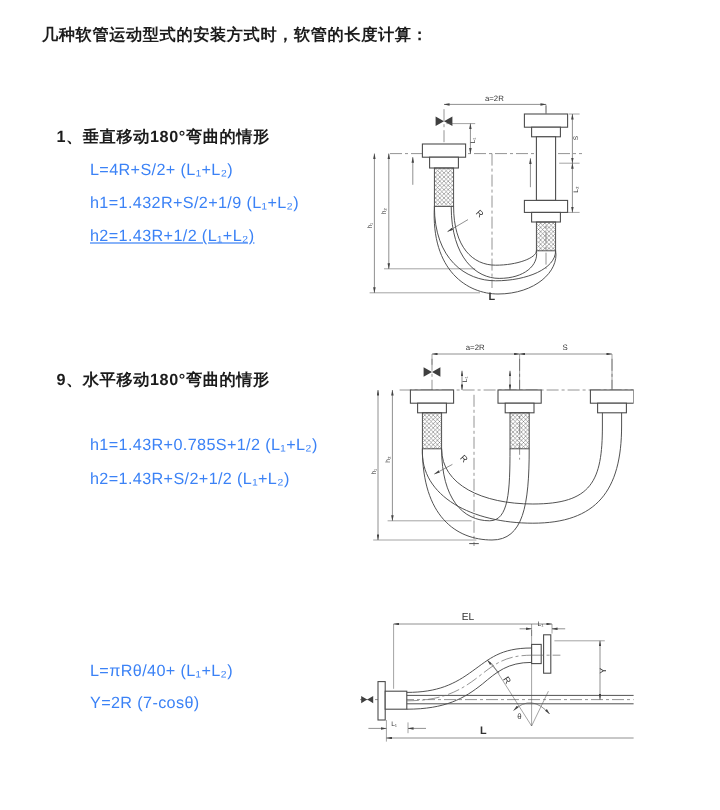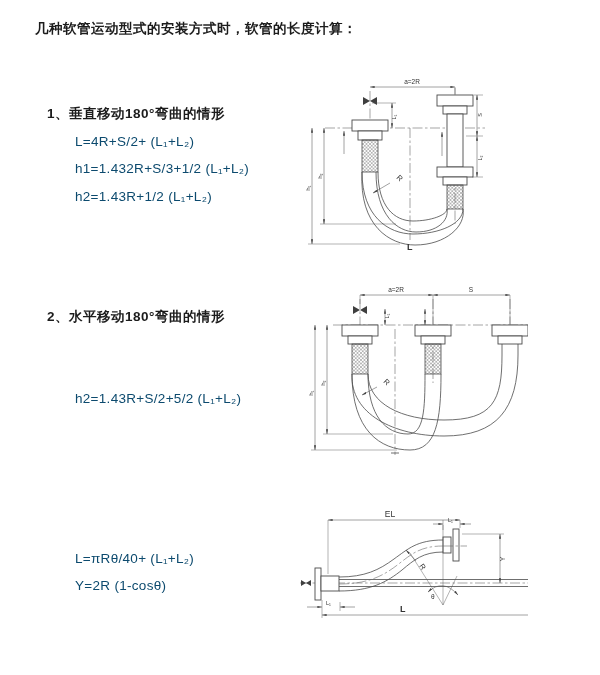--- a/index.html
+++ b/index.html
@@ -1,21 +1,21 @@
 <!DOCTYPE html>
 <html><head>
 <meta charset="utf-8">
 <style>
   html,body{margin:0;padding:0;background:#fff;}
   #page{position:relative;width:528px;height:675px;background:#ffffff;overflow:hidden;
         font-family:"Liberation Sans","DejaVu Sans",sans-serif;color:#1c1c1c;text-align:right;}
   .abs{position:absolute;}
   .title{font-size:13.5px;font-weight:bold;letter-spacing:0.5px;white-space:nowrap;}
   .sec-heading{font-size:13.5px;font-weight:bold;letter-spacing:0.5px;white-space:nowrap;}
-  .formula{font-size:13.5px;font-weight:500;letter-spacing:0.3px;white-space:nowrap;color:#0c4a6e;}
+  .formula{font-size:13.5px;font-weight:500;letter-spacing:0.3px;white-space:nowrap;color:#3b82f6;}
   svg{overflow:visible;}
   svg text{fill:#333;font-family:"Liberation Sans","DejaVu Sans",sans-serif;}
   .cl{stroke:#6a6a6a;stroke-width:0.6;stroke-dasharray:10 2.5 2.5 2.5;fill:none;}
   .ln{stroke:#4a4a4a;stroke-width:0.8;fill:none;}
   .fit{fill:#ffffff;stroke:#4a4a4a;stroke-width:0.9;}
   .brd{stroke:#4a4a4a;stroke-width:0.8;}
   .dim{stroke:#555;stroke-width:0.55;fill:none;}
   .ext{stroke:#555;stroke-width:0.45;fill:none;}
   .solid{fill:#3f3f3f;stroke:none;}
   .t5{font-size:5.5px;} .t6{font-size:6.5px;} .t7{font-size:7.5px;}
@@ -23,22 +23,22 @@
 </style>
 </head>
 <body>
 
 <div id="page">
 
   <div class="abs title" style="left:35px;top:20px;">几种软管运动型式的安装方式时，软管的长度计算：</div>
 
   <div class="abs sec-heading" style="left:47px;top:105px;">1、垂直移动180°弯曲的情形</div>
   <div class="abs formula" style="left:75px;top:134px;">L=4R+S/2+ (L₁+L₂)</div>
-  <div class="abs formula" style="left:75px;top:161px;">h1=1.432R+S/3+1/2 (L₁+L₂)</div>
-  <div class="abs formula" style="left:75px;top:189px;">h2=1.43R+1/2 (L₁+L₂)</div>
+  <div class="abs formula" style="left:75px;top:161px;">h1=1.432R+S/2+1/9 (L₁+L₂)</div>
+  <div class="abs formula" style="left:75px;top:189px;text-decoration:underline;">h2=1.43R+1/2 (L₁+L₂)</div>
 
   <svg class="abs" style="left:300px;top:74px;" width="295" height="180" viewBox="0 0 295 180">
     <defs>
       <pattern id="brd1" width="3.5" height="3.5" patternUnits="userSpaceOnUse">
         <path d="M0 3.5 L3.5 0 M0 0 L3.5 3.5" stroke="#6a6a6a" stroke-width="0.45"></path>
       </pattern>
       <marker id="ar1" viewBox="0 0 8 4" refX="7.5" refY="2" markerWidth="9" markerHeight="4.5" orient="auto-start-reverse">
         <path d="M0 0.3 L8 2 L0 3.7 Z" fill="#444"></path>
       </marker>
     </defs>
@@ -91,22 +91,23 @@
     <path class="ln" d="M 76 98 C 76 141, 97 158, 116 158 C 137 158, 149 147, 147 135"></path>
     <path class="ln" d="M 62 98 C 62 142, 88 160, 113 160 C 139 160, 163 150, 163 135"></path>
     <path class="ln" d="M 62 98 C 59 152, 90 171, 115 171 C 146 171, 166 152, 163 135"></path>
 
     <text class="t7" x="96" y="104" transform="rotate(45 96 104)">R</text>
     <line class="dim" x1="90" y1="109" x2="73" y2="119" marker-end="url(#ar1)"></line>
 
     <text class="t9" x="107" y="176">L</text>
   </svg>
 
-  <div class="abs sec-heading" style="left:47px;top:308px;">2、水平移动180°弯曲的情形</div>
-  <div class="abs formula" style="left:75px;top:391px;">h2=1.43R+S/2+5/2 (L₁+L₂)</div>
+  <div class="abs sec-heading" style="left:47px;top:308px;">9、水平移动180°弯曲的情形</div>
+  <div class="abs formula" style="left:75px;top:363px;">h1=1.43R+0.785S+1/2 (L₁+L₂)</div>
+  <div class="abs formula" style="left:75px;top:391px;">h2=1.43R+S/2+1/2 (L₁+L₂)</div>
 
   <svg class="abs" style="left:305px;top:283px;" width="295" height="178" viewBox="0 0 295 178">
     <defs>
       <pattern id="brd2" width="3.5" height="3.5" patternUnits="userSpaceOnUse">
         <path d="M0 3.5 L3.5 0 M0 0 L3.5 3.5" stroke="#6a6a6a" stroke-width="0.45"></path>
       </pattern>
       <marker id="ar2" viewBox="0 0 8 4" refX="7.5" refY="2" markerWidth="9" markerHeight="4.5" orient="auto-start-reverse">
         <path d="M0 0.3 L8 2 L0 3.7 Z" fill="#444"></path>
       </marker>
     </defs>
@@ -154,21 +155,21 @@
     <path class="ln" d="M 63 91 C 63 121, 97 137, 139 137 C 188 137, 197 118, 197 72"></path>
     <path class="ln" d="M 47 91 C 45 131, 89 153, 139 153 C 192 153, 213 126, 213 72"></path>
 
     <text class="t7" x="78" y="99" transform="rotate(45 78 99)">R</text>
     <line class="dim" x1="72" y1="104" x2="57" y2="112" marker-end="url(#ar2)"></line>
 
     <line class="ln" x1="86" y1="170" x2="94" y2="170"></line>
   </svg>
 
   <div class="abs formula" style="left:75px;top:551px;">L=πRθ/40+ (L₁+L₂)</div>
-  <div class="abs formula" style="left:75px;top:578px;">Y=2R (1-cosθ)</div>
+  <div class="abs formula" style="left:75px;top:578px;">Y=2R (7-cosθ)</div>
 
   <svg class="abs" style="left:295px;top:500px;" width="305" height="150" viewBox="0 0 305 150">
     <defs>
       <marker id="ar3" viewBox="0 0 8 4" refX="7.5" refY="2" markerWidth="9" markerHeight="4.5" orient="auto-start-reverse">
         <path d="M0 0.3 L8 2 L0 3.7 Z" fill="#444"></path>
       </marker>
     </defs>
 
     <line class="cl" x1="5" y1="83" x2="292" y2="83"></line>
     <path class="solid" d="M6 80 L11 83 L6 86 Z M16 80 L11 83 L16 86 Z"></path>

